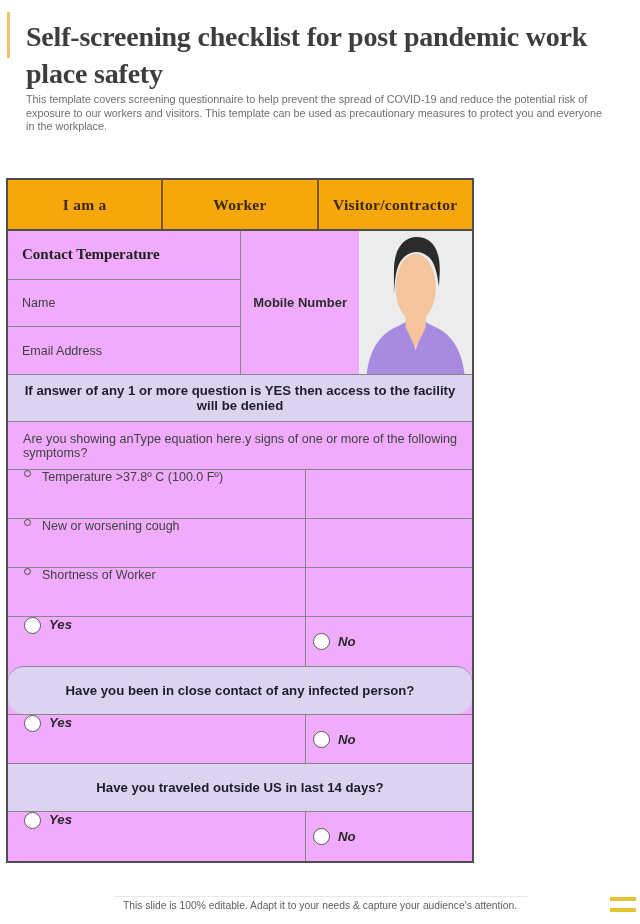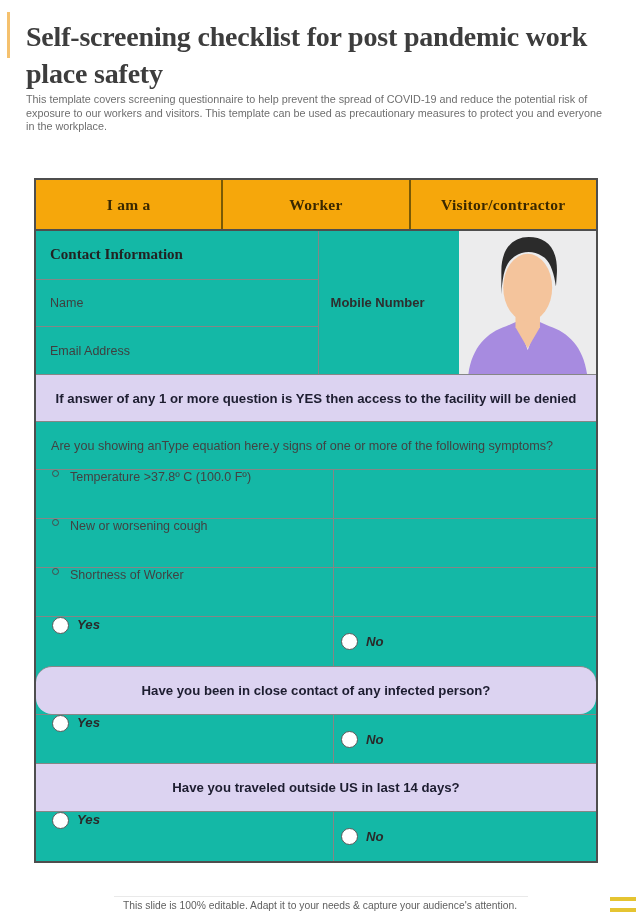--- a/index.html
+++ b/index.html
@@ -34,24 +34,24 @@
     position: absolute;
     left: 26px; top: 93px;
     width: 578px;
     font-size: 10.8px;
     line-height: 13.6px;
     color: #6e6e6e;
   }
   
   .tbl {
     position: absolute;
-    left: 34px; top: 178px;
-    width: 564px;
+    left: 6px; top: 178px;
+    width: 468px;
     border: 2px solid #4e4e4e;
-    background: #14b8a6;
+    background: #f0abfc;
   }
   .row { position: relative; width: 100%; display: flex; align-items: stretch; }
   .row + .row { border-top: 1px solid #868686; }
 
   .hdr-row { height: 49px; background: #F6A70B; }
   .hdr-cell {
     flex: 1 1 0;
     display: flex; align-items: center; justify-content: center;
     font-family: "Liberation Serif", serif;
     font-weight: bold;
@@ -147,21 +147,21 @@
   <div class="tbl">
 
     <div class="row hdr-row">
       <div class="hdr-cell">I am a</div>
       <div class="hdr-cell">Worker</div>
       <div class="hdr-cell">Visitor/contractor</div>
     </div>
 
     <div class="row contact-row">
       <div class="contact-left">
-        <div class="contact-cell contact-heading">Contact Information</div>
+        <div class="contact-cell contact-heading">Contact Temperature</div>
         <div class="contact-cell field-label">Name</div>
         <div class="contact-cell field-label">Email Address</div>
       </div>
       <div class="mobile-cell">Mobile Number</div>
       <div class="avatar-cell">
         <svg viewBox="0 0 146 144" preserveAspectRatio="none">
           <rect x="0" y="0" width="146" height="144" fill="#ECECED"></rect>
           <path d="M10,144 C14,117 30,102 50,96 L62,91 L73,120 L84,91 L96,96 C116,102 132,117 136,144 Z" fill="#A78BE0"></path>
           <polygon points="60,82 86,82 86,97 73,118 60,97" fill="#F4C49C"></polygon>
           <ellipse cx="73" cy="57" rx="26" ry="34" fill="#F4C49C"></ellipse>

